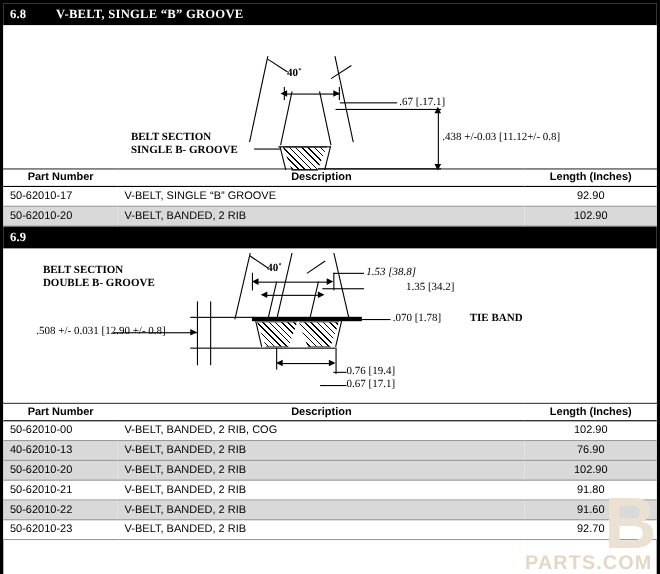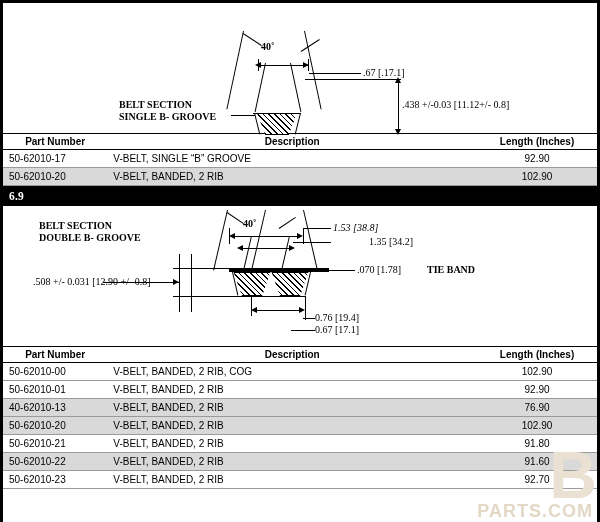--- a/index.html
+++ b/index.html
@@ -163,20 +163,24 @@
   .solidblk {
     position: absolute;
     background: #000;
   }
 </style>
 </head>
 <body>
 
 <div class="page">
 
+  <div class="section-bar">
+    <span class="sec-num">6.8</span>
+    <span class="sec-title">V-BELT, SINGLE “B” GROOVE</span>
+  </div>
 
   <div class="drawing draw1">
 
     <div class="lbl b" style="left:258px; top:38px;">40˚</div>
 
     <div class="ln" style="left:240px; top:30px; width:22px; height:1px; transform:rotate(33deg); transform-origin:left center;"></div>
     <div class="ln" style="left:298px; top:48px; width:22px; height:1px; transform:rotate(-33deg); transform-origin:left center;"></div>
 
     <div class="ln" style="left:240px; top:28px; width:1px; height:80px; transform:rotate(12deg); transform-origin:top center;"></div>
     <div class="ln" style="left:301px; top:28px; width:1px; height:80px; transform:rotate(-12deg); transform-origin:top center;"></div>
@@ -302,25 +306,20 @@
         <th class="c-desc">Description</th>
         <th class="c-len">Length (Inches)</th>
       </tr>
     </thead>
     <tbody>
       <tr class="plain">
         <td class="c-part">50-62010-00</td>
         <td class="c-desc">V-BELT, BANDED, 2 RIB, COG</td>
         <td class="c-len">102.90</td>
       </tr>
-      <tr class="plain">
-        <td class="c-part">50-62010-01</td>
-        <td class="c-desc">V-BELT, BANDED, 2 RIB</td>
-        <td class="c-len">92.90</td>
-      </tr>
       <tr class="shaded">
         <td class="c-part">40-62010-13</td>
         <td class="c-desc">V-BELT, BANDED, 2 RIB</td>
         <td class="c-len">76.90</td>
       </tr>
       <tr class="shaded">
         <td class="c-part">50-62010-20</td>
         <td class="c-desc">V-BELT, BANDED, 2 RIB</td>
         <td class="c-len">102.90</td>
       </tr>

